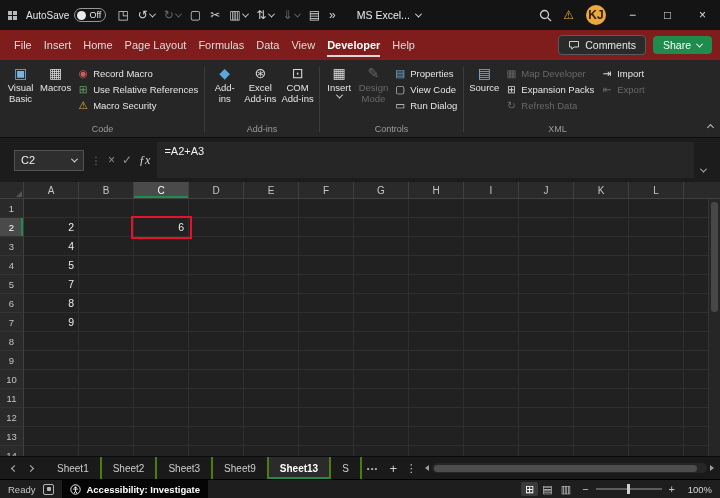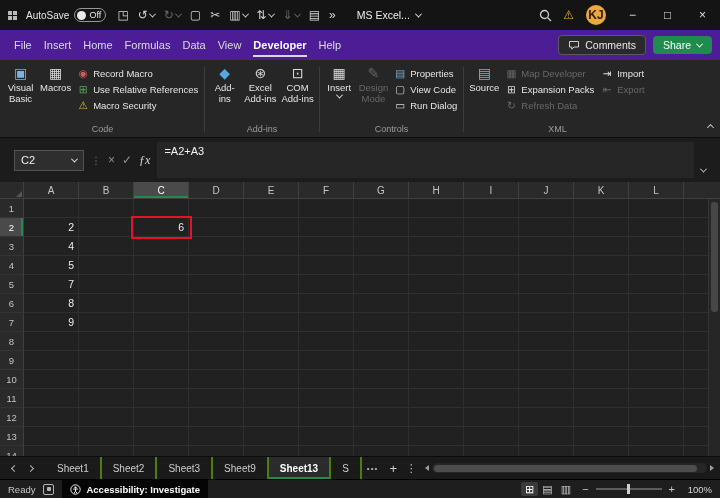--- a/index.html
+++ b/index.html
@@ -20,21 +20,21 @@
 .qat-btn .gl{font-size:12px;line-height:12px}
 .qat-btn.dis{color:#646464}
 .win-title{display:flex;align-items:center;gap:6px;margin-left:10px;color:#ececec;font-size:10.5px;white-space:nowrap}
 .tb-right{margin-left:auto;display:flex;align-items:center;height:100%}
 .tb-btn{width:30px;display:flex;align-items:center;justify-content:center}
 .warn{color:var(--warn);font-size:12px;margin:0 3px}
 .avatar{width:20px;height:20px;border-radius:50%;background:var(--avatar);color:#2e2000;font-weight:bold;font-size:12px;display:flex;align-items:center;justify-content:center;margin:0 9px}
 .winctls{display:flex;height:100%}
 .winctl{width:35px;height:100%;display:flex;align-items:center;justify-content:center;color:#dedede;font-size:12px}
 
-.menurow{height:30px;flex:0 0 auto;background:#4c1d95;display:flex;align-items:center;padding:0 8px}
+.menurow{height:30px;flex:0 0 auto;background:#7f1d1d;display:flex;align-items:center;padding:0 8px}
 .mtabs{display:flex;align-items:center;height:100%}
 .mtab{padding:0 6px;height:100%;display:flex;align-items:center;color:#dcdcdc;position:relative;white-space:nowrap}
 .mtab.active{color:#fff;font-weight:bold}
 .mtab.active::after{content:"";position:absolute;left:6px;right:6px;bottom:3px;height:2px;background:#d9d9d9}
 .mr-right{margin-left:auto;display:flex;align-items:center;gap:7px}
 .pillbtn{display:flex;align-items:center;gap:5px;border:1px solid #5a5a5a;border-radius:4px;padding:3px 9px;background:#2a2a2a;color:#e6e6e6;font-size:10.5px;white-space:nowrap}
 .sharebtn{display:flex;align-items:center;gap:6px;background:var(--accent);border-radius:4px;padding:3px 10px;color:#fff;font-size:10.5px;white-space:nowrap}
 
 .ribbon{height:78px;flex:0 0 auto;background:#262626;position:relative;display:flex;padding:2px 2px 0;border-bottom:1px solid #0c0c0c}
 .rgroups{display:flex;flex:1;min-width:0}
@@ -183,20 +183,21 @@
           <span class="winctl">×</span>
         </span>
     </div>
   </div>
 
   <div class="menurow">
     <div id="menu-tabs" class="mtabs">
         <div class="mtab">File</div>
         <div class="mtab">Insert</div>
         <div class="mtab">Home</div>
+        <div class="mtab">Page Layout</div>
         <div class="mtab">Formulas</div>
         <div class="mtab">Data</div>
         <div class="mtab">View</div>
         <div class="mtab active">Developer</div>
         <div class="mtab">Help</div>
       </div>
     <div class="mr-right">
       <div class="pillbtn">
         <svg width="12" height="11" viewBox="0 0 12 11">
             <path d="M1.5 1.5 h9 v5.5 h-4.5 l-2.2 2.2 v-2.2 h-2.3 z" fill="none" stroke="#cfcfcf" stroke-width="1"></path>

